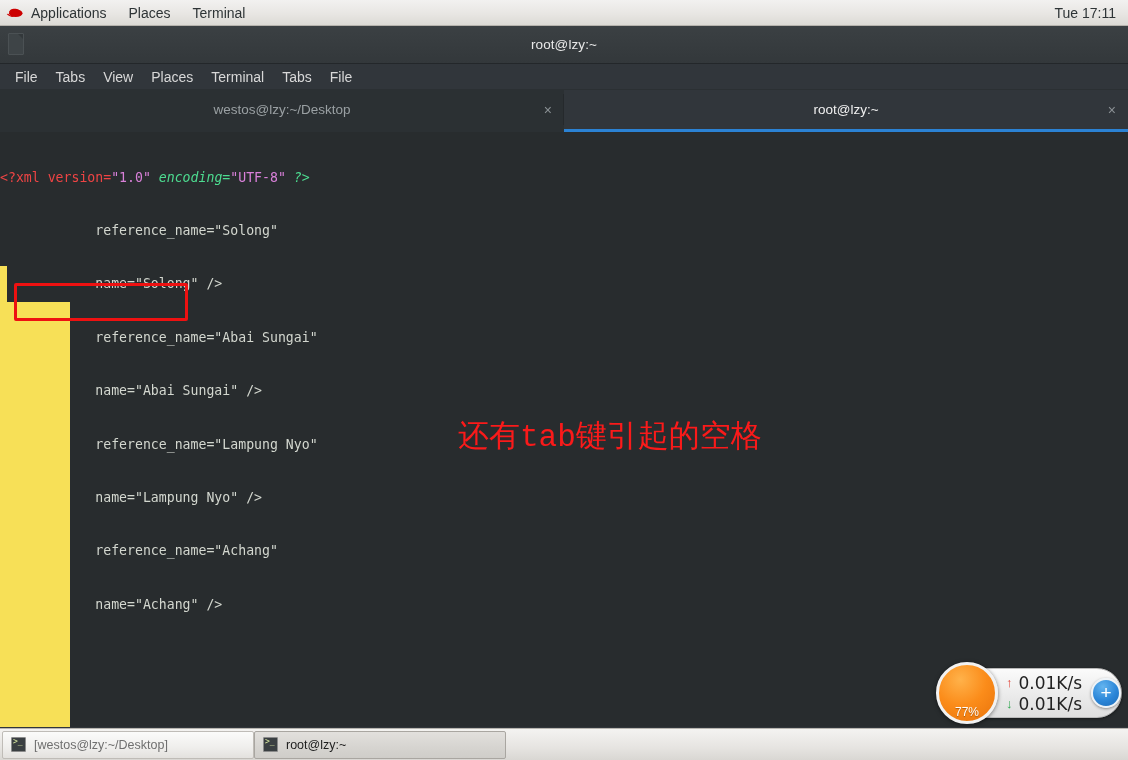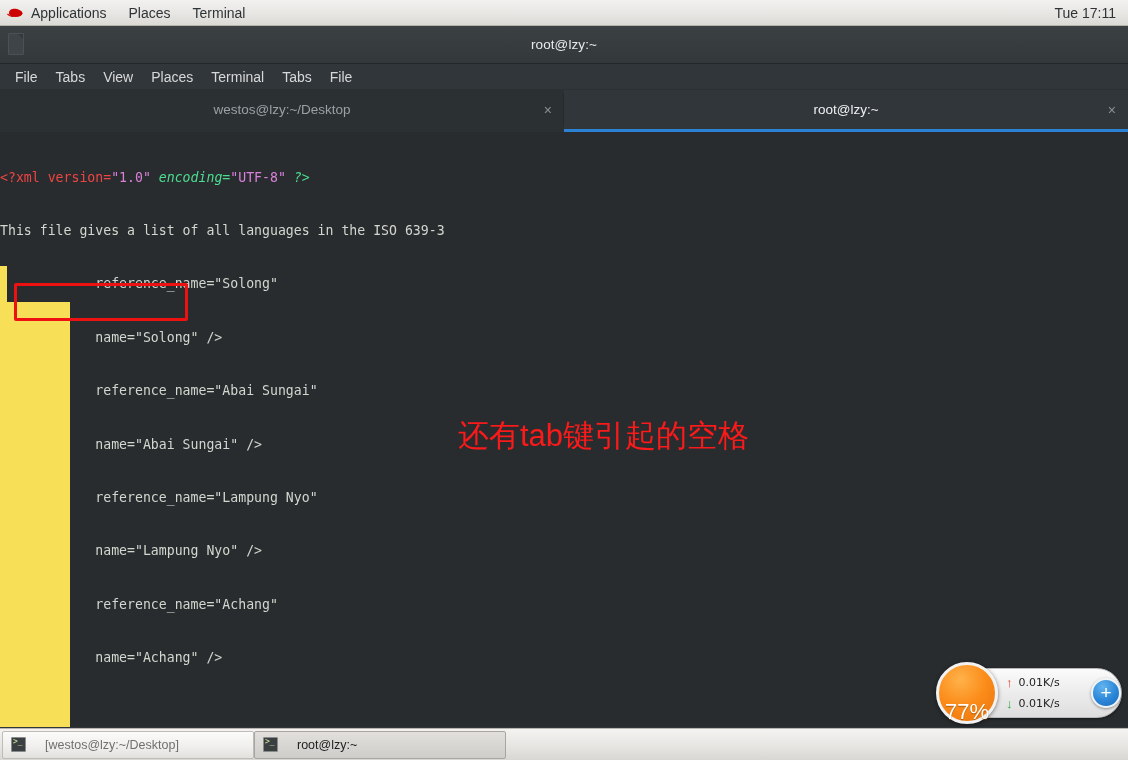--- a/index.html
+++ b/index.html
@@ -99,21 +99,21 @@
   }
 
   
   .red-rect {
     position: absolute; left: 14px; top: 151px; width: 174px; height: 38px;
     border: 3px solid #ee1111; border-radius: 2px;
   }
   
   .red-note {
     position: absolute; left: 458px; top: 283px;
-    font-family: Liberation Sans, sans-serif;
+    font-family: Liberation Mono, monospace;
     font-size: 31px; font-weight: 400; color: #fa1a1a; white-space: nowrap;
   }
 
   
   .netwidget {
     position: absolute; left: 936px; top: 662px; width: 186px; height: 62px;
   }
   .nw-pill {
     position: absolute; left: 22px; top: 6px; width: 164px; height: 50px;
     border-radius: 25px;
@@ -123,52 +123,52 @@
   }
   .nw-circle {
     position: absolute; left: 0px; top: 0px; width: 62px; height: 62px;
     border-radius: 50%;
     background: radial-gradient(circle at 38% 26%, #ffb24a 0%, #fb8c1a 48%, #e8720a 100%);
     border: 3px solid #f2f2f2;
     box-shadow: 0 1px 4px rgba(0,0,0,.5);
     display: flex; align-items: center; justify-content: center;
   }
   .nw-pct {
-    font-size: 22px; color: #ffffff; font-weight: 400;
+    font-size: 12px; color: #ffffff; font-weight: 400;
     text-shadow: 0 1px 1px rgba(120,60,0,.6);
     margin-top: 38px;
   }
   .nw-rows {
     position: absolute; left: 70px; top: 10px; width: 82px;
   }
   .nw-row { display: flex; align-items: center; height: 21px; gap: 6px; }
   .nw-arrow { font-size: 13px; line-height: 1; }
   .nw-up { color: #e03b2f; }
   .nw-down { color: #2fa84f; }
-  .nw-val { font-size: 11px; color: #222; font-family: "DejaVu Sans", sans-serif; }
+  .nw-val { font-size: 17px; color: #222; font-family: "DejaVu Sans", sans-serif; }
   .nw-plus {
     position: absolute; left: 155px; top: 16px; width: 30px; height: 30px;
     border-radius: 50%;
     background: radial-gradient(circle at 38% 26%, #63b4ef 0%, #2b86d8 55%, #1b6bb8 100%);
     border: 2px solid #eef3f7;
     box-shadow: 0 1px 3px rgba(0,0,0,.4);
     display: flex; align-items: center; justify-content: center;
     color: #fff; font-size: 19px; line-height: 1; padding-bottom: 2px;
   }
 
   
   .taskbar {
     position: absolute; left: 0; bottom: 0; width: 1128px; height: 32px;
     background: linear-gradient(to bottom, #f4f3f1 0%, #e6e4e1 60%, #d9d7d3 100%);
     border-top: 1px solid #b8b5b0;
     display: flex; align-items: center; padding: 2px 2px;
   }
   .tb-item {
     width: 252px; height: 28px; display: flex; align-items: center;
-    gap: 19px; padding: 0 8px; font-size: 12.5px; color: #3a3a3a;
+    gap: 8px; padding: 0 8px; font-size: 12.5px; color: #3a3a3a;
     border: 1px solid #bfbcb7; border-radius: 2px;
     background: linear-gradient(to bottom, #fbfbfa 0%, #efeeec 60%, #e3e1de 100%);
     white-space: nowrap; overflow: hidden;
   }
   .tb-item.active {
     background: linear-gradient(to bottom, #e2e0dd 0%, #d6d4d0 60%, #cfcdc9 100%);
     border-color: #a9a6a1;
     color: #1e1e1e;
   }
   .tb-item.dim { color: #6f6f6f; }
@@ -241,21 +241,20 @@
       </div>
     </div>
 
     <div class="term">
 
       <div class="yellow-stub"></div>
       <div class="yellow-block"></div>
 
       <div class="term-text">
         <div class="term-line"><span class="c-white">&lt;?xml version=</span><span class="c-pink">"1.0"</span><span class="c-green"> encoding=</span><span class="c-pink">"UTF-8"</span><span class="c-green"> ?&gt;</span></div>
-        <div class="term-line">This file gives a list of all languages in the ISO 639-3</div>
         <div class="term-line">            reference_name="Solong"</div>
         <div class="term-line">            name="Solong" /&gt;</div>
         <div class="term-line">            reference_name="Abai Sungai"</div>
         <div class="term-line">            name="Abai Sungai" /&gt;</div>
         <div class="term-line">            reference_name="Lampung Nyo"</div>
         <div class="term-line">            name="Lampung Nyo" /&gt;</div>
         <div class="term-line">            reference_name="Achang"</div>
         <div class="term-line">            name="Achang" /&gt;</div>
         
         

